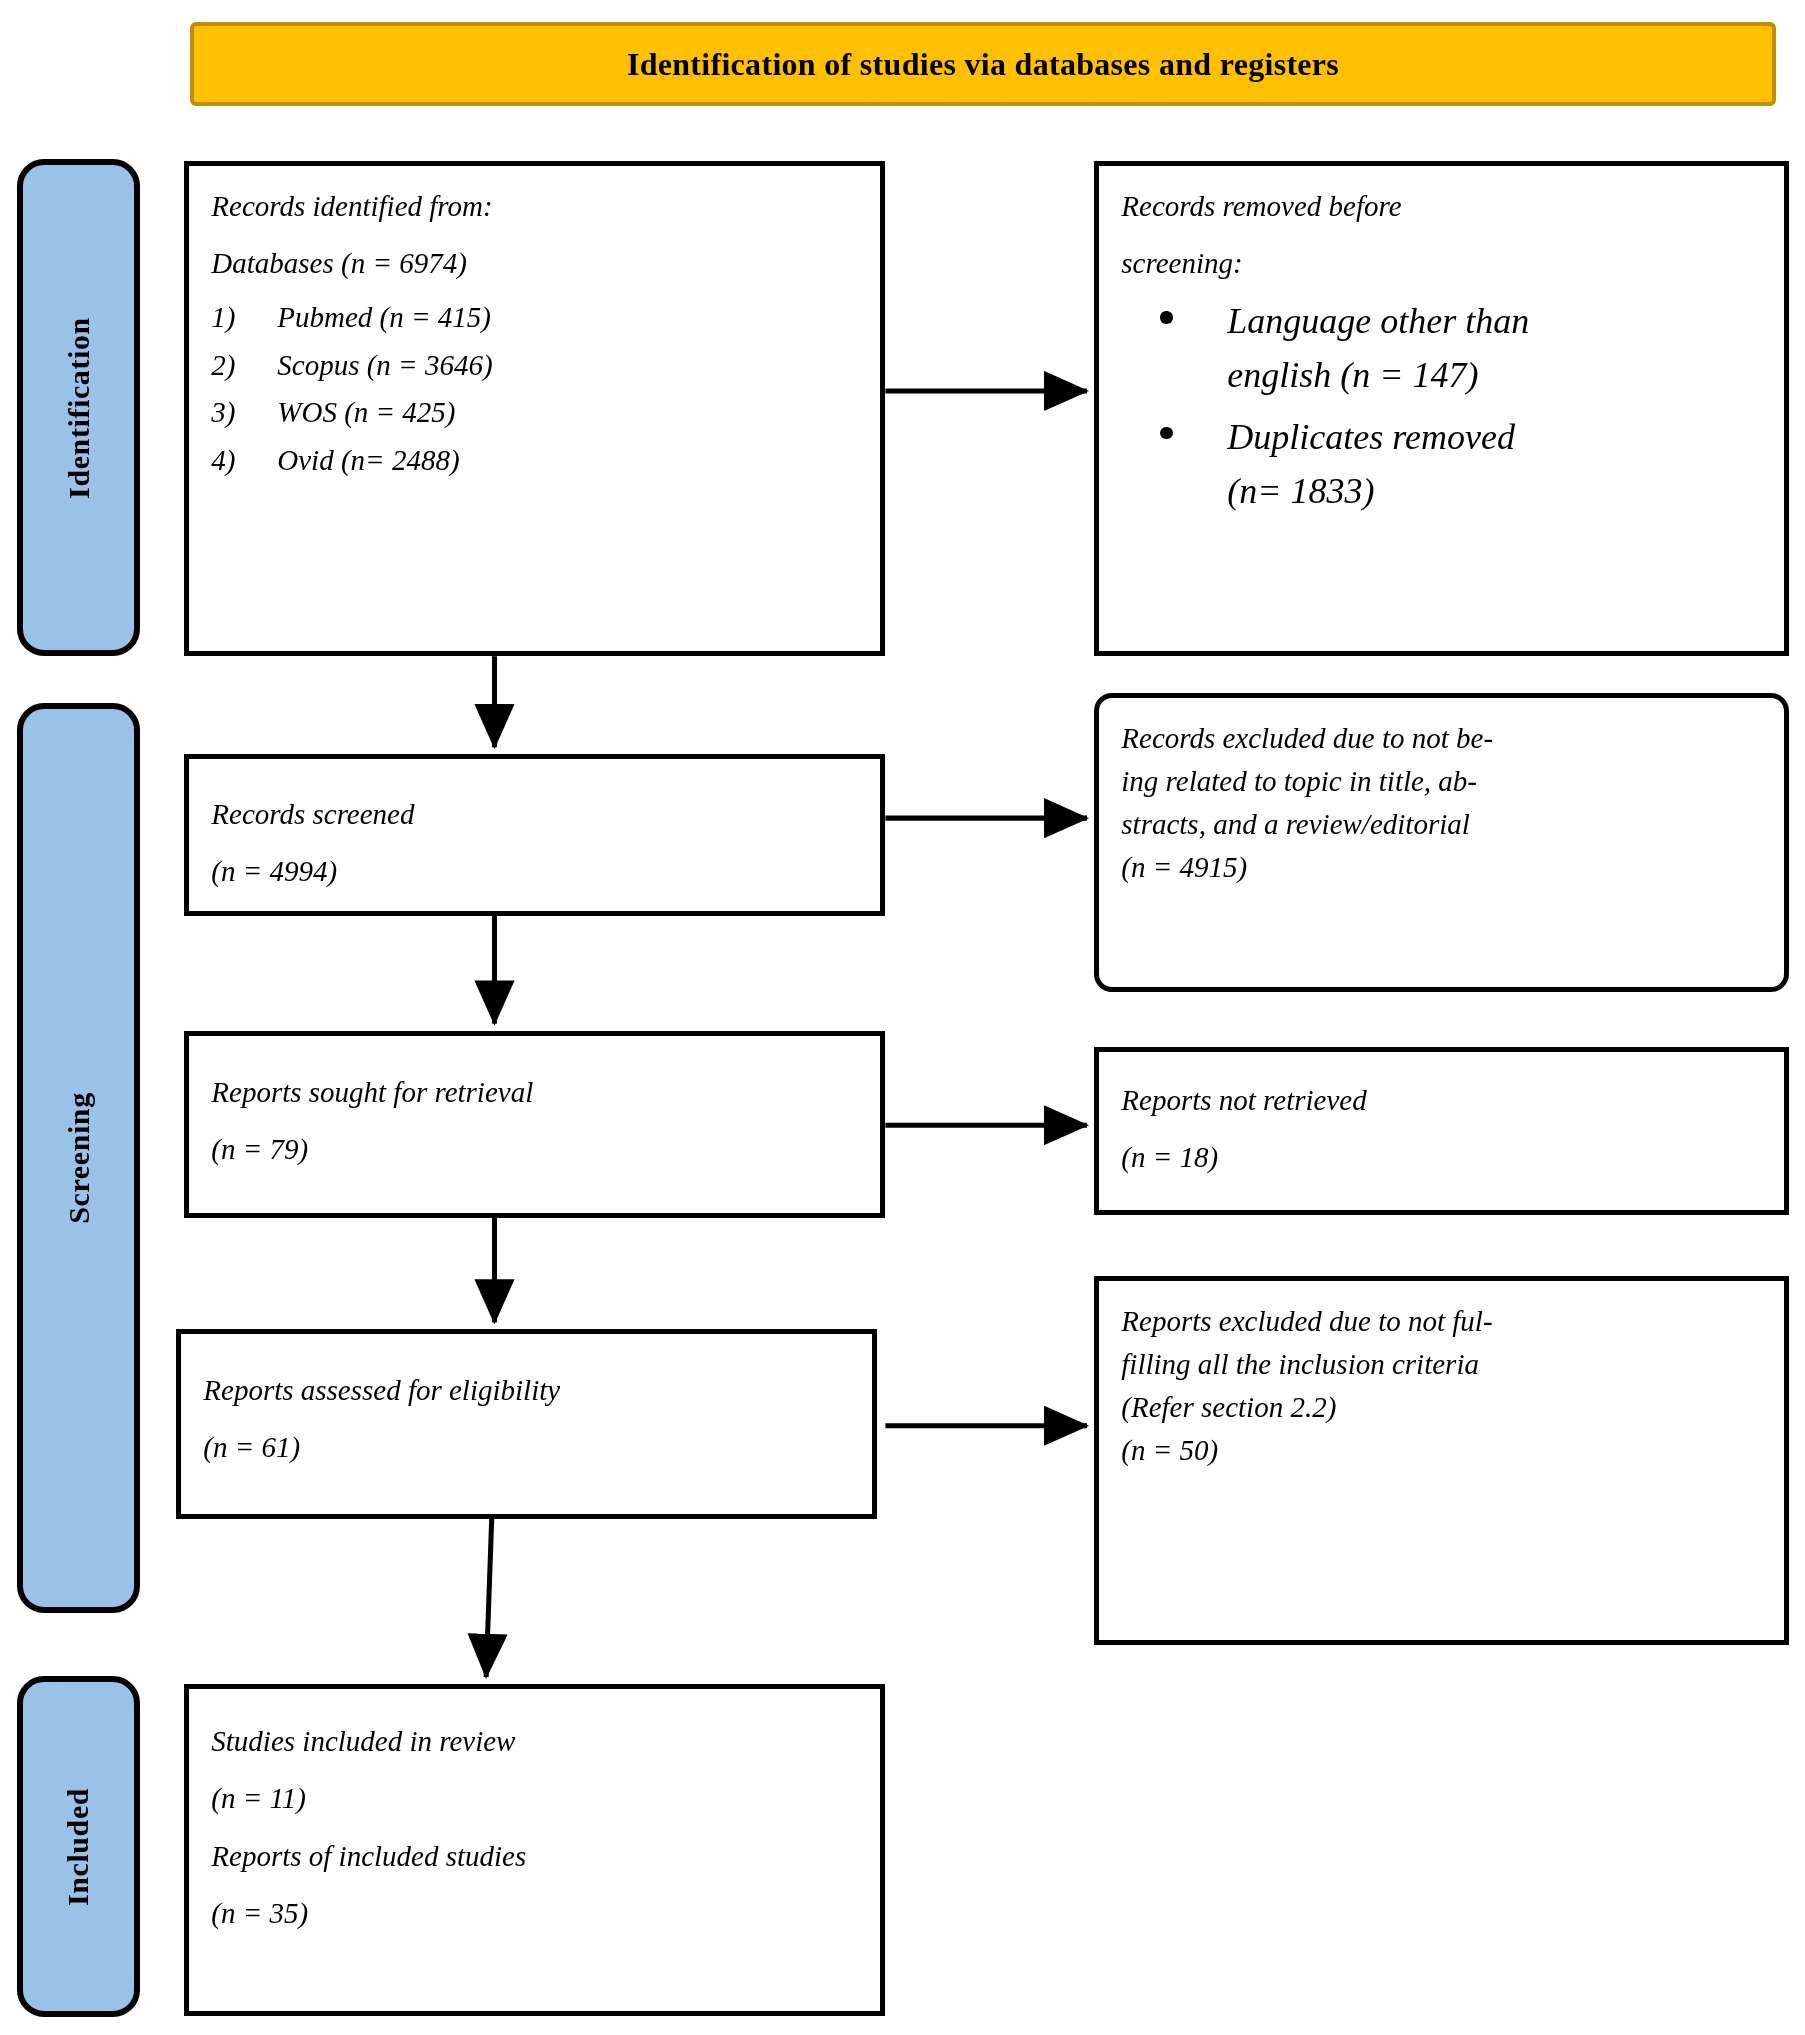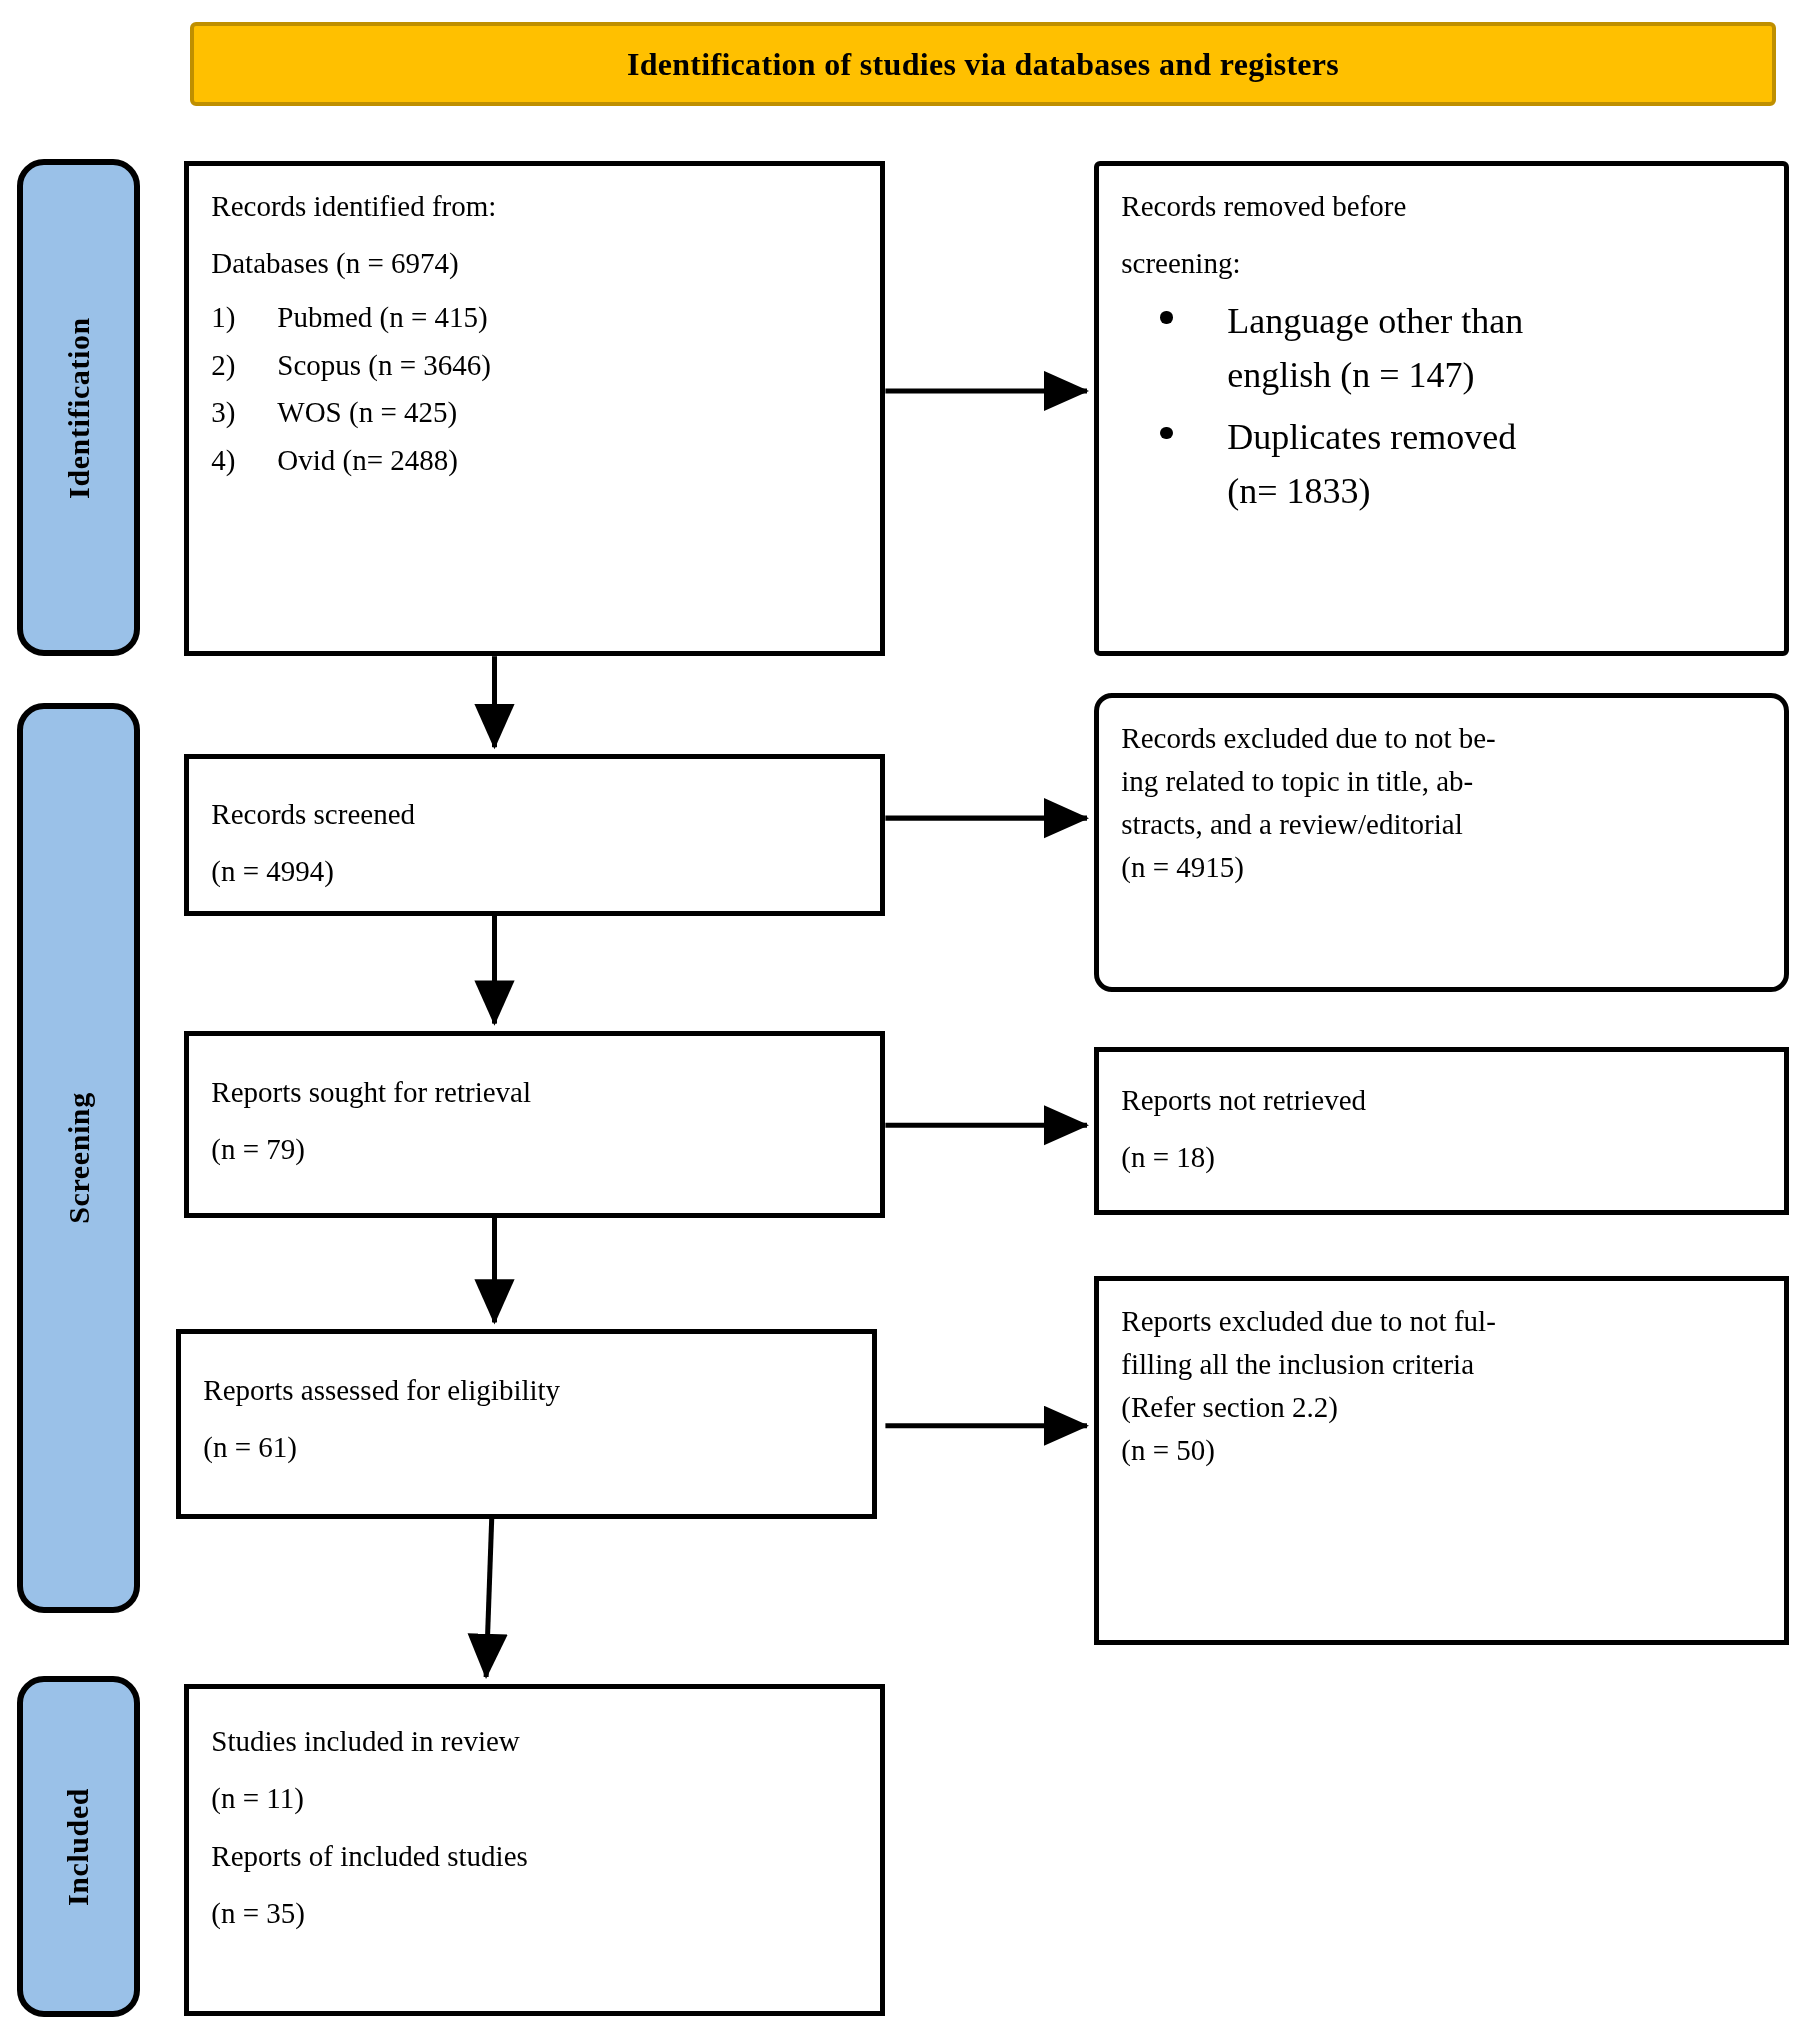--- a/index.html
+++ b/index.html
@@ -61,20 +61,21 @@
     letter-spacing: 0.6px;
   }
 
   
   .box {
     position: absolute;
     background: #ffffff;
     border: 5px solid #000000;
     box-sizing: border-box;
     padding: 19px 22.3px 17px 22.3px;
+    font-style: italic;
   }
   .box p {
     margin: 0 0 0 0;
     font-size: 29px;
     line-height: 1.48;
     color: #000000;
   }
   .box p.gap { margin-top: 14.5px; }
   .justify {
     text-align: justify;
@@ -174,21 +175,21 @@
         <span class="num">3)</span>
         <span>WOS (n = 425)</span>
       </li>
       <li>
         <span class="num">4)</span>
         <span>Ovid (n= 2488)</span>
       </li>
     </ul>
   </div>
 
-  <div class="box" style="left:1094px; top:161px; width:695px; height:495px;border-radius:6px;">
+  <div class="box" style="left:1094px; top:161px; width:695px; height:495px;">
     <p>Records removed before</p>
     <p class="gap">screening:</p>
     <ul class="bullist">
       <li>
         <span class="dot"></span>
         <span class="btext justify" style="width:100%;">Language other than</span>
         <span class="btext">english (n = 147)</span>
       </li>
       <li>
         <span class="dot"></span>

